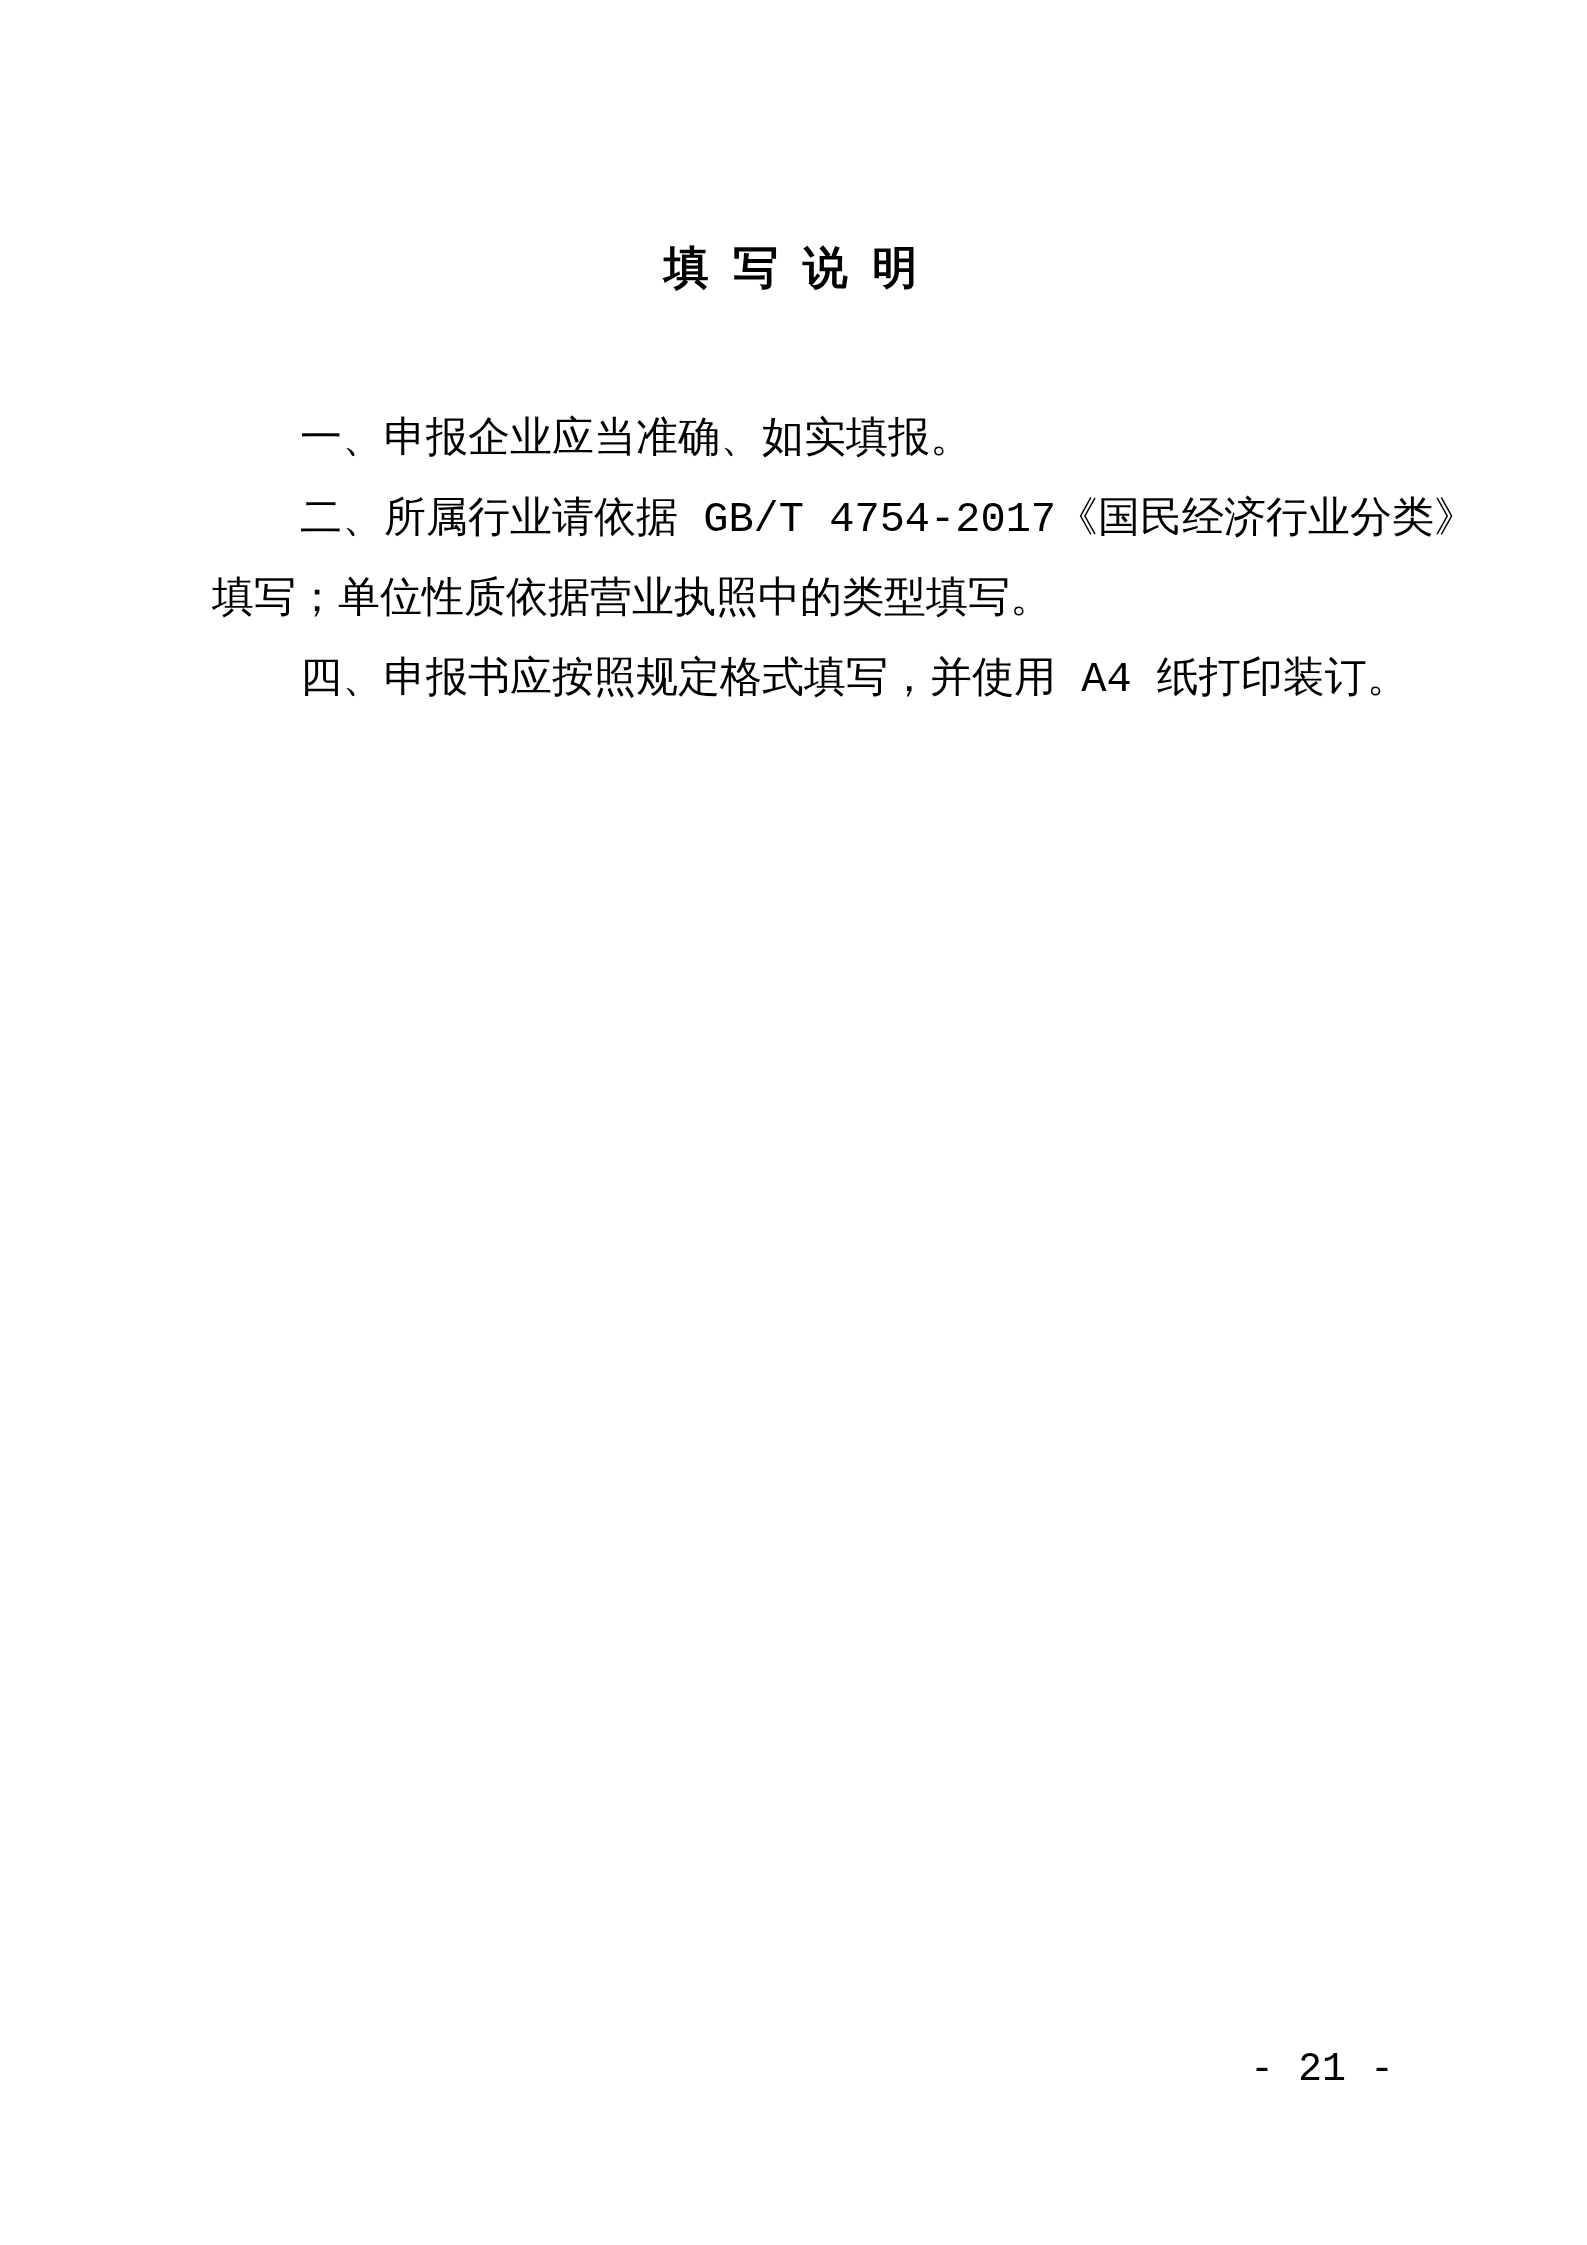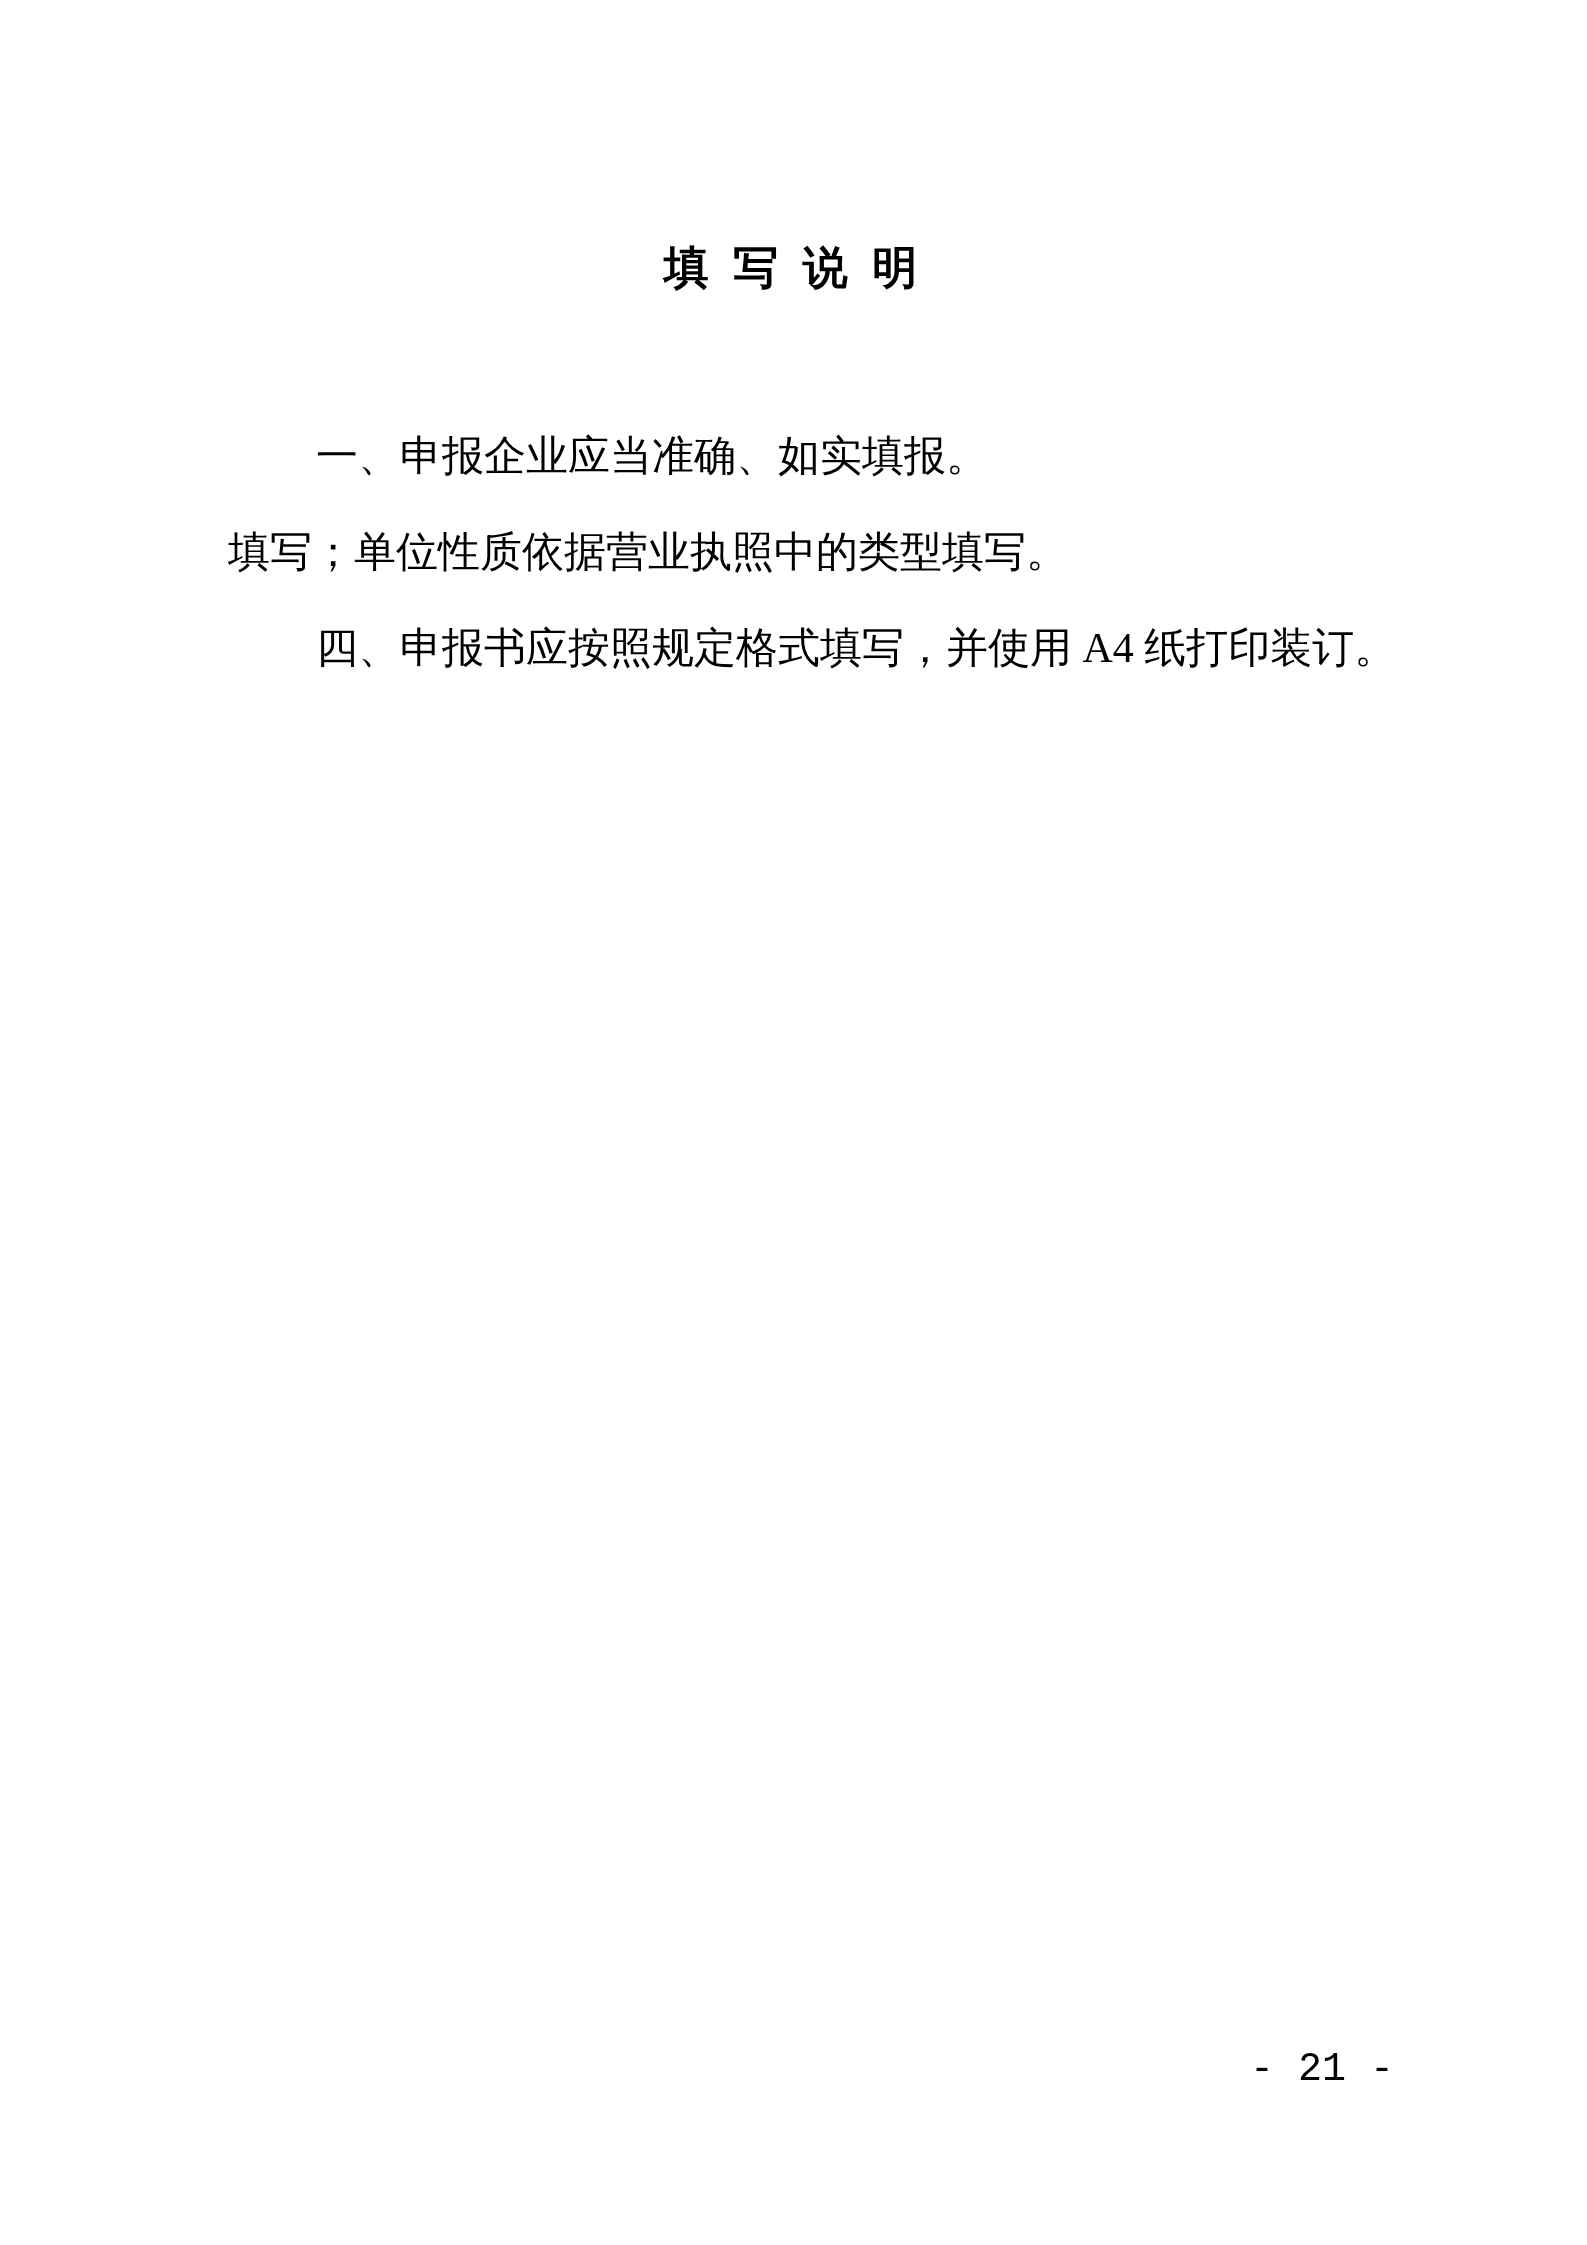--- a/index.html
+++ b/index.html
@@ -34,23 +34,24 @@
   }
   .doc-body {
     position: absolute;
     top: 400px;
     left: 212px;
     width: 1175px;
     font-size: 42px;
     font-family: "Liberation Serif", serif;
   }
   .line {
-    margin: 16px;
+    margin: 0;
     line-height: 80px;
     white-space: nowrap;
+    font-family: Liberation Mono, monospace;
   }
   .indent {
     text-indent: 88px;
   }
   .page-number {
     position: absolute;
     top: 2048px;
     right: 193px;
     font-size: 40px;
     line-height: 1.1;
@@ -60,19 +61,20 @@
 </style>
 </head>
 <body>
 
 <div class="page">
 
   <div class="doc-title">填 写 说 明</div>
 
   <div class="doc-body">
     <p class="line indent">一、申报企业应当准确、如实填报。</p>
+    <p class="line indent">二、所属行业请依据 GB/T 4754-2017《国民经济行业分类》</p>
     <p class="line">填写；单位性质依据营业执照中的类型填写。</p>
     <p class="line indent">四、申报书应按照规定格式填写，并使用 A4 纸打印装订。</p>
   </div>
 
   <div class="page-number">- 21 -</div>
 
 </div>
 
 </body></html>

